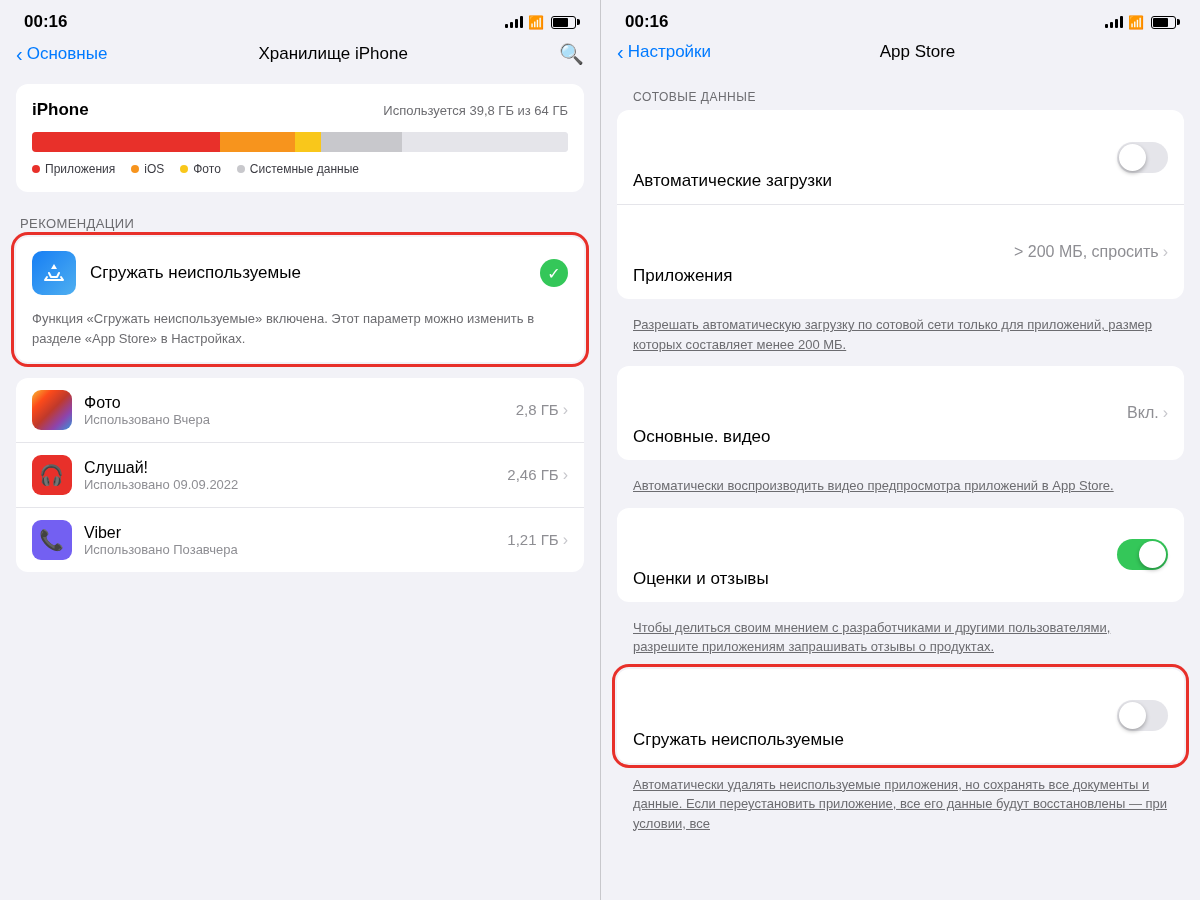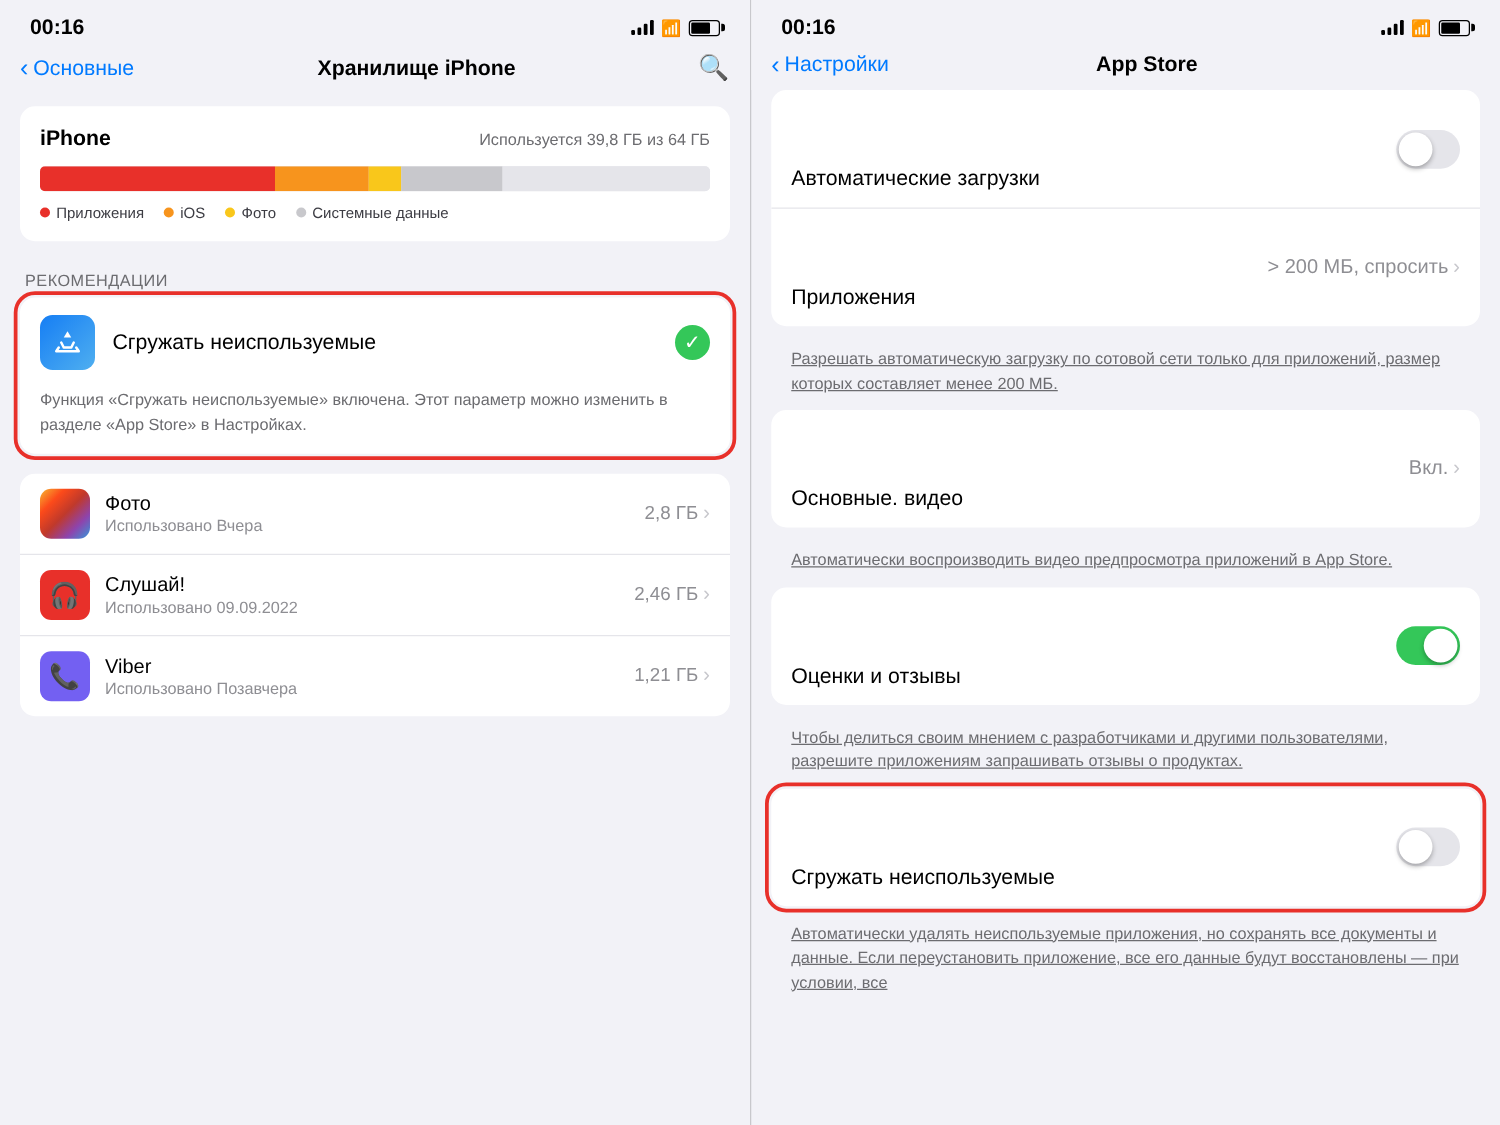--- a/index.html
+++ b/index.html
@@ -101,21 +101,21 @@
       gap: 4px;
       cursor: pointer;
     }
     .nav-back-chevron {
       font-size: 20px;
       line-height: 1;
       color: #007aff;
     }
     .nav-title {
       font-size: 17px;
-      font-weight: 700;
+      font-weight: 400;
       color: #000;
       text-align: center;
     }
     .nav-action {
       color: #007aff;
       font-size: 20px;
       cursor: pointer;
     }
 
     
@@ -506,20 +506,21 @@
     <div class="nav-back">
       <span class="nav-back-chevron">‹</span>
       <span>Настройки</span>
     </div>
     <span class="nav-title">App Store</span>
     <span style="width:60px;"></span>
   </div>
 
   <div class="content" style="padding: 0 16px;">
 
+    <div class="settings-section-header">СОТОВЫЕ ДАННЫЕ</div>
     <div class="settings-card">
       <div class="settings-row">
         <span class="settings-row-label">Автоматические загрузки</span>
         <div class="toggle off">
           <div class="toggle-thumb"></div>
         </div>
       </div>
       <div class="settings-row">
         <span class="settings-row-label">Приложения</span>
         <div class="settings-row-value">

